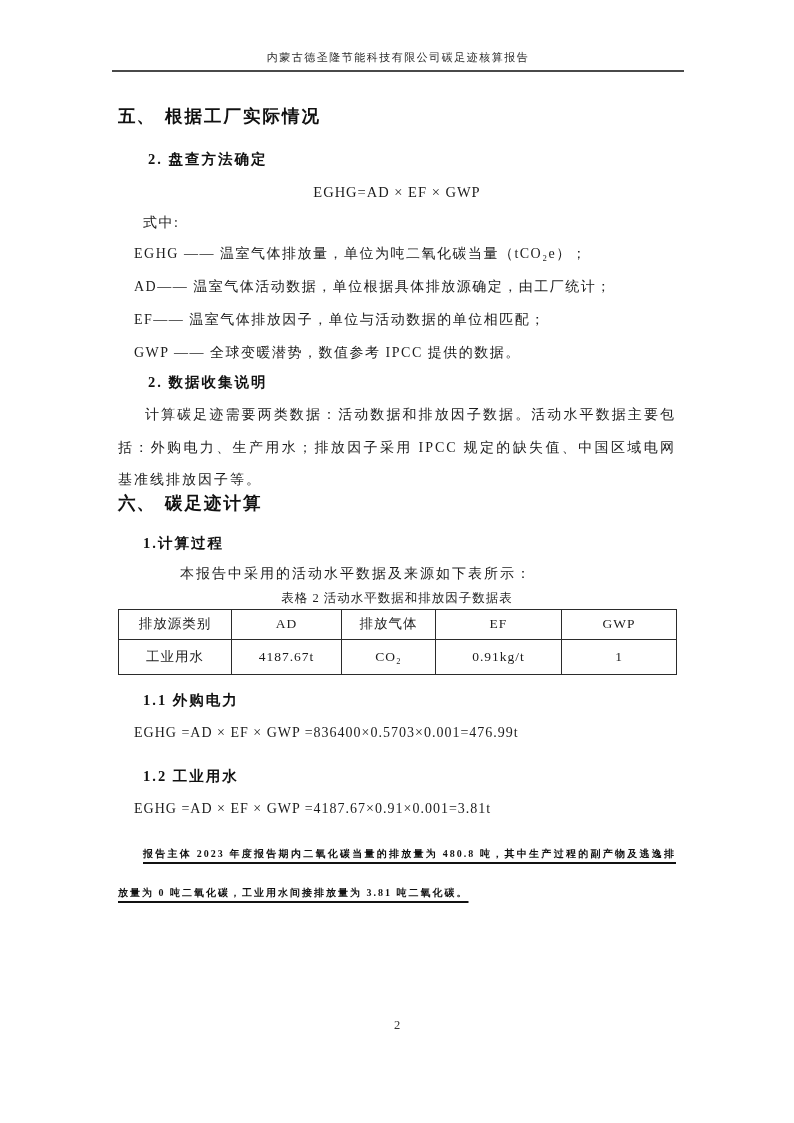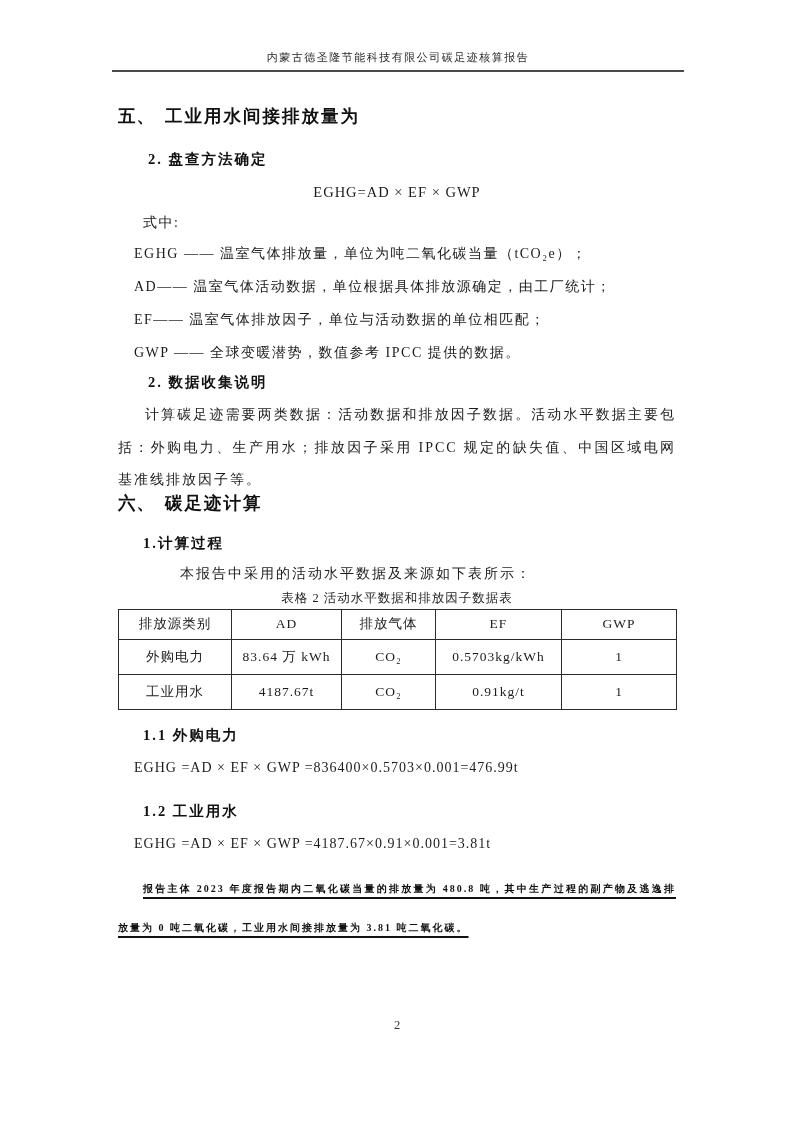--- a/index.html
+++ b/index.html
@@ -100,21 +100,21 @@
 
 <div class="page">
 
   <div class="header">
     <div class="header-title">内蒙古德圣隆节能科技有限公司碳足迹核算报告</div>
   </div>
 
   <div class="content">
 
     <h1 class="sec" id="sec5-heading">
-      <span class="h1-num">五、</span><span class="h1-title">工业用水间接排放量为</span>
+      <span class="h1-num">五、</span><span class="h1-title">根据工厂实际情况</span>
     </h1>
 
     <h3 class="sub pl30" id="method-heading">2. 盘查方法确定</h3>
 
 
     <p class="formula-center">EGHG=AD × EF × GWP</p>
 
     <p class="body" id="formula-note">式中:</p>
 
     <p class="body def mb11" id="definition-eghg">EGHG —— 温室气体排放量，单位为吨二氧化碳当量（tCO₂e）；</p>
@@ -148,27 +148,20 @@
         <tr>
           <th>排放源类别</th>
           <th>AD</th>
           <th>排放气体</th>
           <th>EF</th>
           <th>GWP</th>
         </tr>
       </thead>
       <tbody>
         <tr>
-          <td>外购电力</td>
-          <td>83.64 万 kWh</td>
-          <td>CO₂</td>
-          <td>0.5703kg/kWh</td>
-          <td>1</td>
-        </tr>
-        <tr>
           <td>工业用水</td>
           <td>4187.67t</td>
           <td>CO₂</td>
           <td>0.91kg/t</td>
           <td>1</td>
         </tr>
       </tbody>
     </table>
 
     <h3 class="sub pl25" id="electricity-heading">1.1 外购电力</h3>

